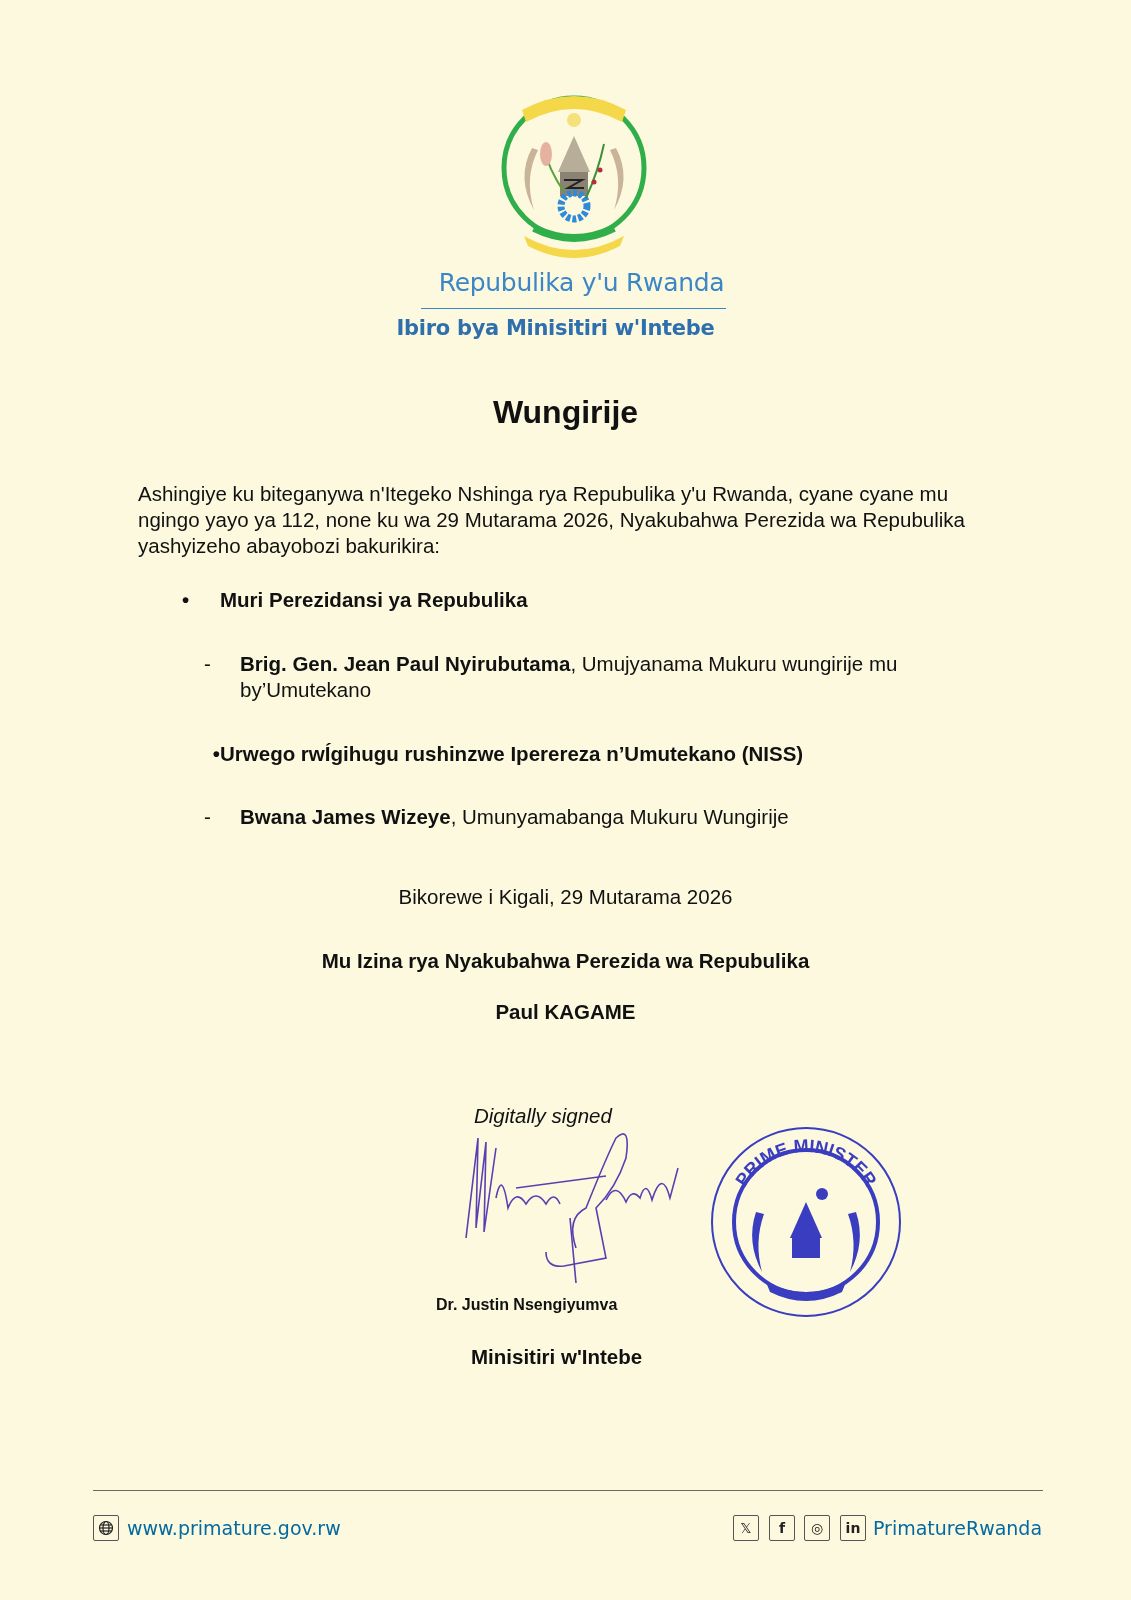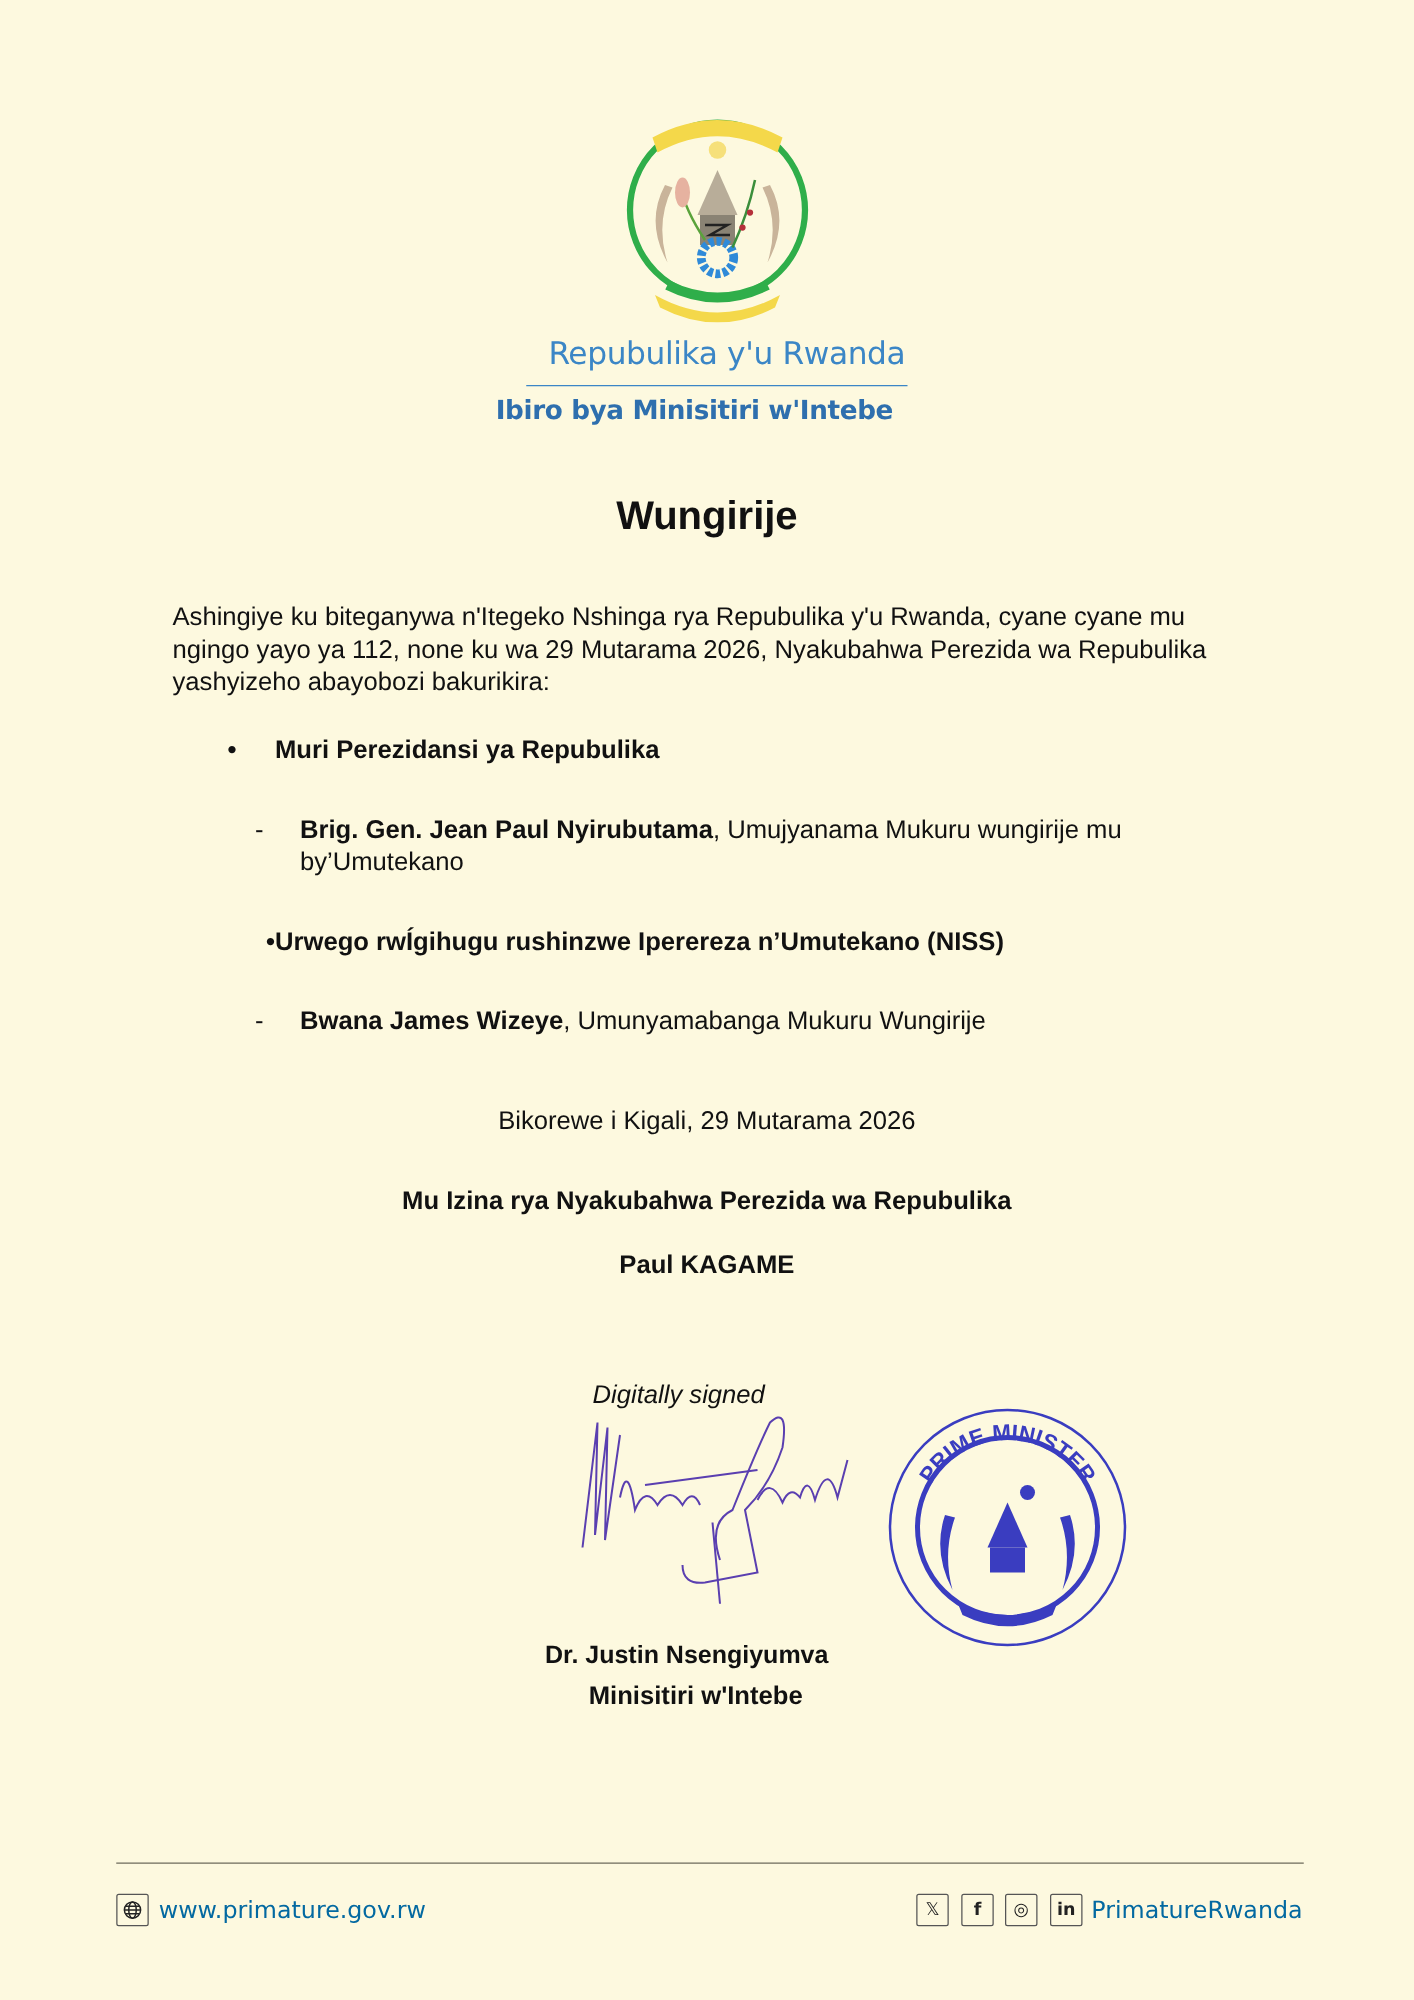--- a/index.html
+++ b/index.html
@@ -36,21 +36,21 @@
   .bullet-row { left: 168px; font-size: 20.5px; font-weight: bold; margin-left: 14px; }
   .bullet-row .dot { display: inline-block; width: 38px; }
   .dash-row { left: 204px; width: 790px; font-size: 20.5px; line-height: 26px; }
   .dash-row .dash { position: absolute; left: 0; top: 0; }
   .dash-row .txt { margin-left: 36px; display: block; }
   .center-line { left: 0; width: 1131px; text-align: center; font-size: 20.5px; }
   .bold { font-weight: bold; }
   #digitally { left: 474px; top: 1104px; font-style: italic; font-size: 20.5px; }
   #signature { left: 456px; top: 1128px; width: 240px; height: 160px; }
   #seal { left: 706px; top: 1122px; width: 200px; height: 200px; }
-  #signer-name { left: 436px; top: 1296px; font-size: 20px; font-weight: bold; margin-top: 17px; }
+  #signer-name { left: 436px; top: 1296px; font-size: 16px; font-weight: bold; }
   #signer-title { left: 471px; top: 1345px; font-size: 20.5px; font-weight: bold; }
   #footer-rule { left: 93px; width: 950px; top: 1490px; border-top: 1.5px solid #6d6b5c; }
   .fbox {
     position: absolute; top: 1515px; width: 26px; height: 26px;
     border: 1px solid #555; border-radius: 2px; box-sizing: border-box;
     display: flex; align-items: center; justify-content: center;
     font-family: "DejaVu Sans", sans-serif; font-size: 14px; color: #222; background: transparent;
   }
   .ftext { position: absolute; top: 1515px; font-family: "DejaVu Sans", sans-serif; font-size: 19px; color: #0369a1; line-height: 26px; }
 </style>

